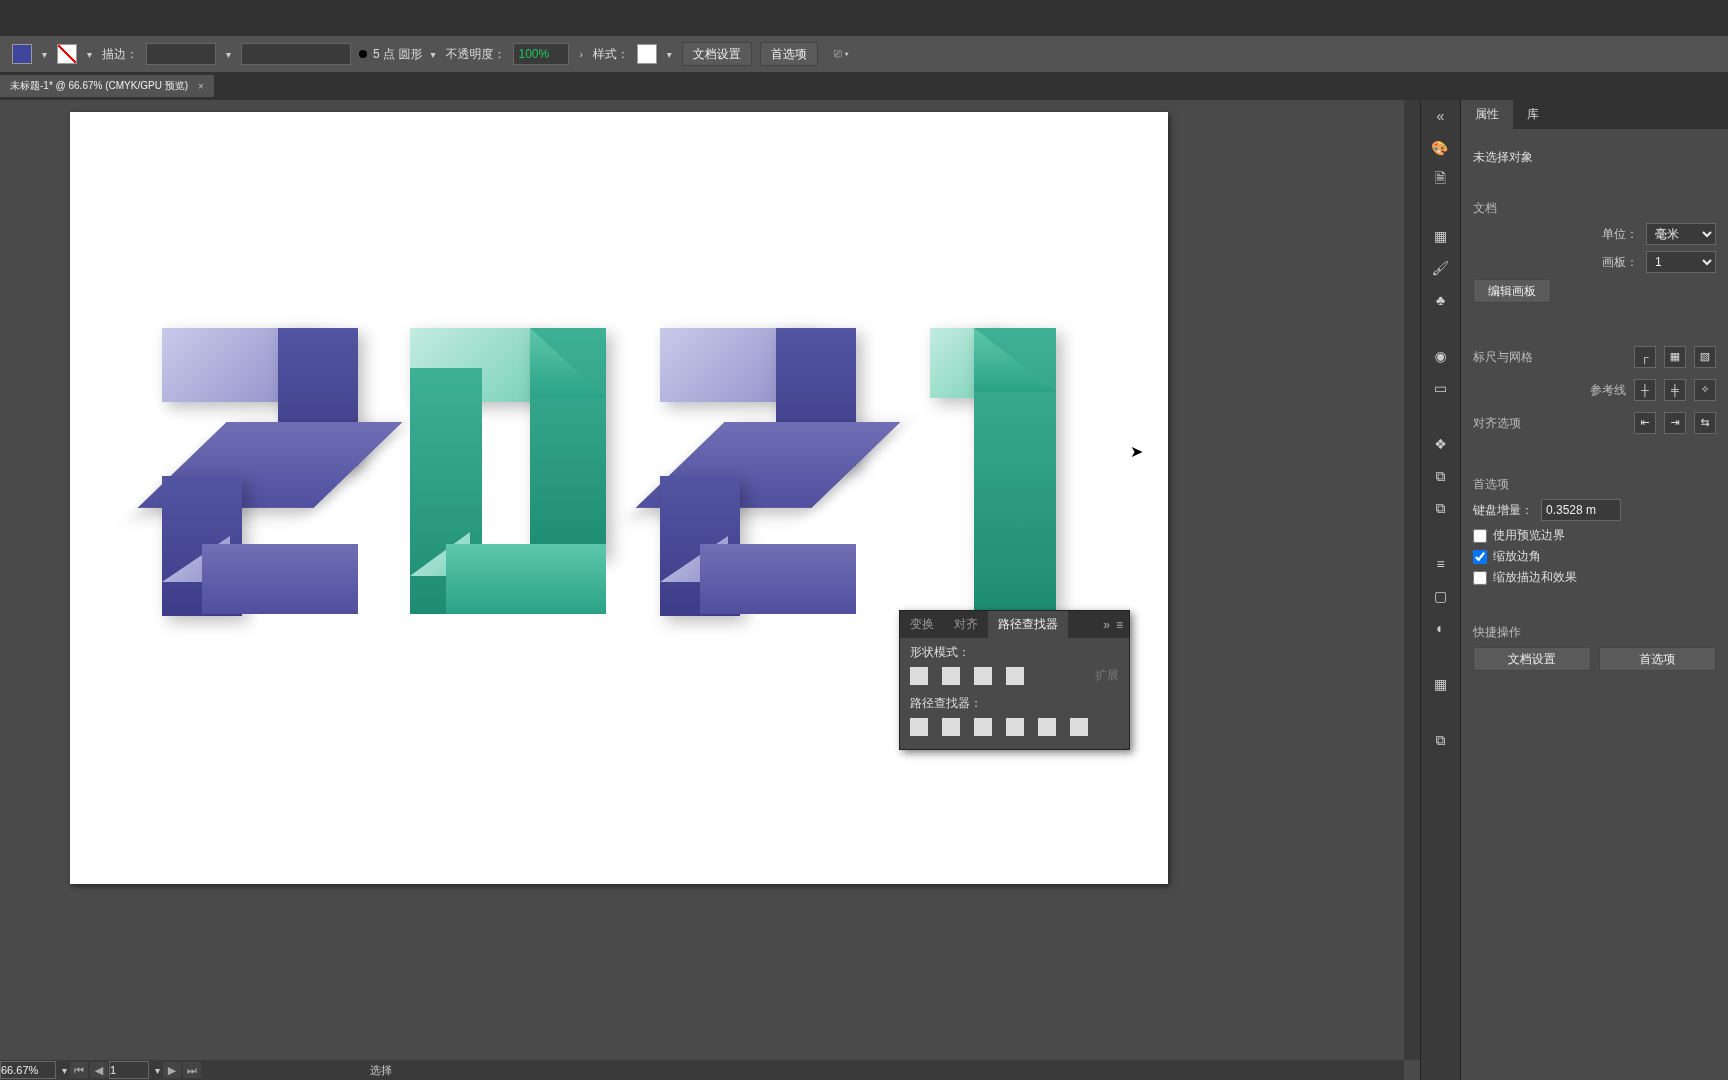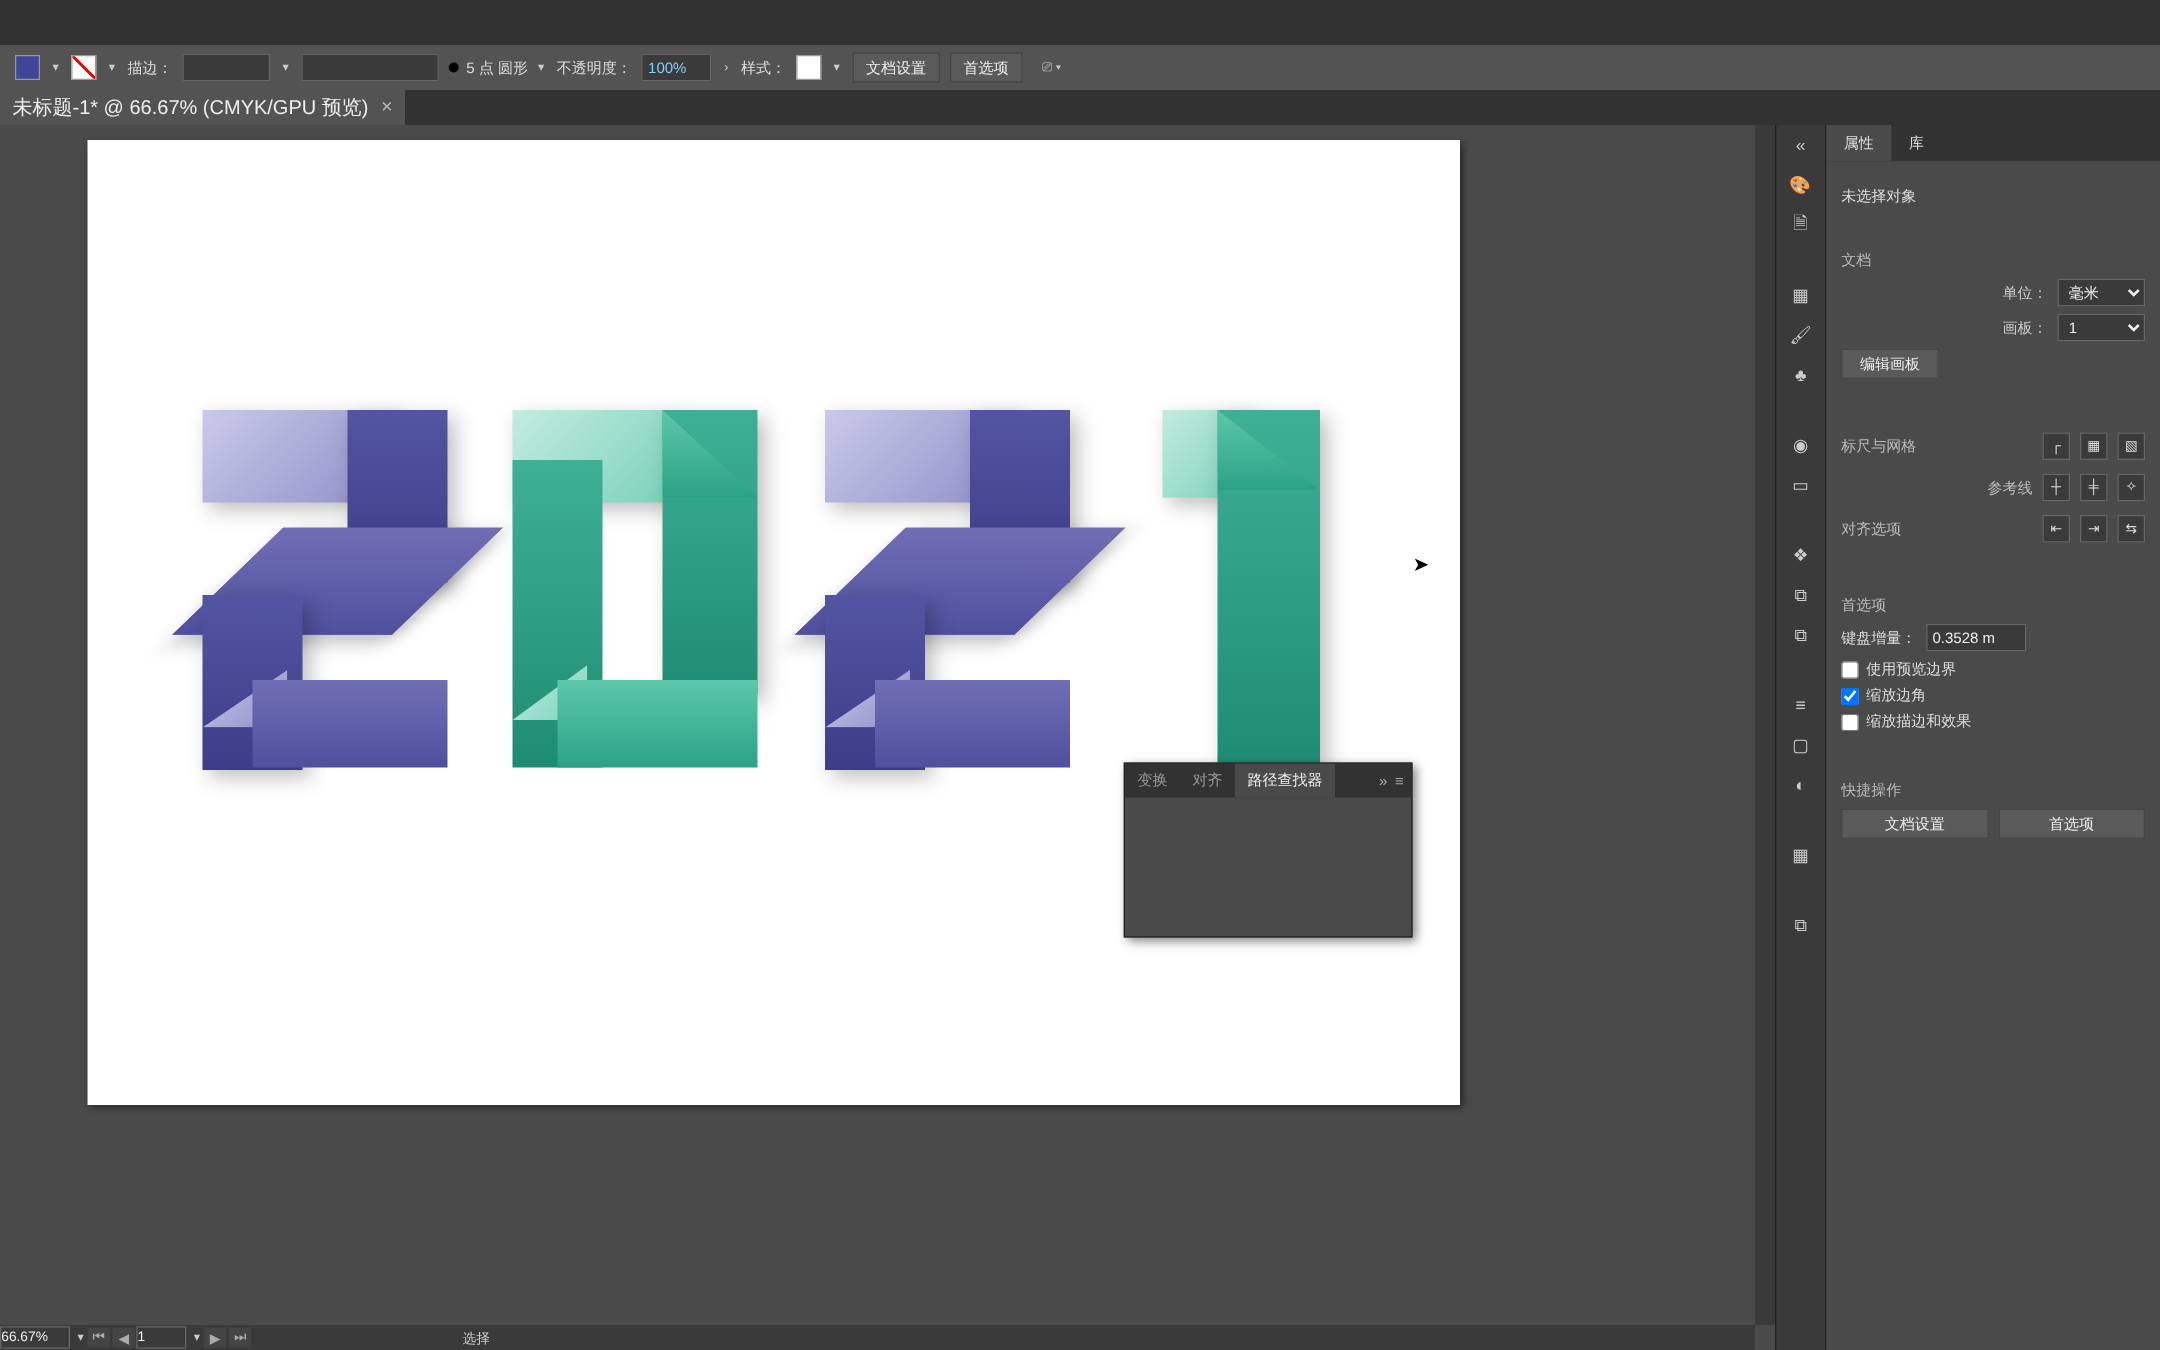--- a/index.html
+++ b/index.html
@@ -6,24 +6,24 @@
   body { width: 1728px; height: 1080px; background: #323232; overflow: hidden; display: flex; flex-direction: column; }
   .menubar { height: 36px; background: #323232; width: 100%; }
   .optbar { height: 36px; background: #535353; display: flex; align-items: center; padding: 0 12px; color: #ddd; font-size: 12px; gap: 8px; }
   .swatch { width: 20px; height: 20px; display: inline-block; border: 1px solid #999; }
   .swatch.fill { background: #41459a; }
   .swatch.stroke { background: #fff; position: relative; }
   .swatch.stroke::after { content:""; position:absolute; inset:0; background:linear-gradient(45deg,transparent 46%,red 46%,red 54%,transparent 54%); }
   .swatch.style { background: #fff; }
   .caret { color:#ccc; font-size:10px; padding:0 2px; }
   .optfield { width: 70px; height: 22px; background: #3a3a3a; border:1px solid #666; }
-  .optinput { background:#3a3a3a; border:1px solid #666; height:22px; color:#7dd3fc; padding:0 4px; font-size:12px; }
+  .optinput { background:#3a3a3a; border:1px solid #666; height:22px; color:#22c55e; padding:0 4px; font-size:12px; }
   .optbtn { background:#5a5a5a; border:1px solid #444; color:#eee; height:24px; padding:0 10px; font-size:12px; }
   .tabbar { height: 28px; background: #323232; display:flex; align-items:center; }
-  .doctab { background:#535353; color:#eee; font-size:16px; padding:4px 10px 4px 10px; display:flex; align-items:center; gap:10px; }
+  .doctab { background:#535353; color:#eee; font-size:10px; padding:4px 10px 4px 10px; display:flex; align-items:center; gap:10px; }
   .doctab .x { color:#bbb; }
   .workarea { flex:1; display:flex; position:relative; }
   .canvaswrap { position:relative; flex:1; background:#4a4a4a; overflow:hidden; }
   .scroll-v { position:absolute; right:0; top:0; bottom:20px; width:16px; background:#3a3a3a; }
   .scroll-h { position:absolute; left:0; right:16px; bottom:0; height:20px; background:#3a3a3a; display:flex; align-items:center; color:#ddd; font-size:11px; }
   .artboard { position:absolute; left:70px; top:12px; width:1098px; height:772px; background:#fff; box-shadow:2px 2px 6px rgba(0,0,0,.5); }
   
   .glyph { position:absolute; top:216px; }
   .g2a { left:92px; }
   .g0  { left:340px; }
@@ -170,20 +170,39 @@
     <div class="pathfinder">
       <div class="pfTabs">
         <div class="t">变换</div>
         <div class="t">对齐</div>
         <div class="t active">路径查找器</div>
         <div class="end">
           <span>»</span>
           <span>≡</span>
         </div>
       </div>
+      <div class="pfbody">
+        <div>形状模式：</div>
+        <div class="moderow">
+          <div class="m"></div>
+          <div class="m"></div>
+          <div class="m"></div>
+          <div class="m"></div>
+          <span class="expand">扩展</span>
+        </div>
+        <div>路径查找器：</div>
+        <div class="moderow">
+          <div class="m"></div>
+          <div class="m"></div>
+          <div class="m"></div>
+          <div class="m"></div>
+          <div class="m"></div>
+          <div class="m"></div>
+        </div>
+      </div>
     </div>
   </div>
 
   <div class="iconcol">
     <div class="ic">«</div>
     <div class="ic">🎨</div>
     <div class="ic">🗎</div>
     <div class="sep"></div>
     <div class="ic">▦</div>
     <div class="ic">🖌</div>

